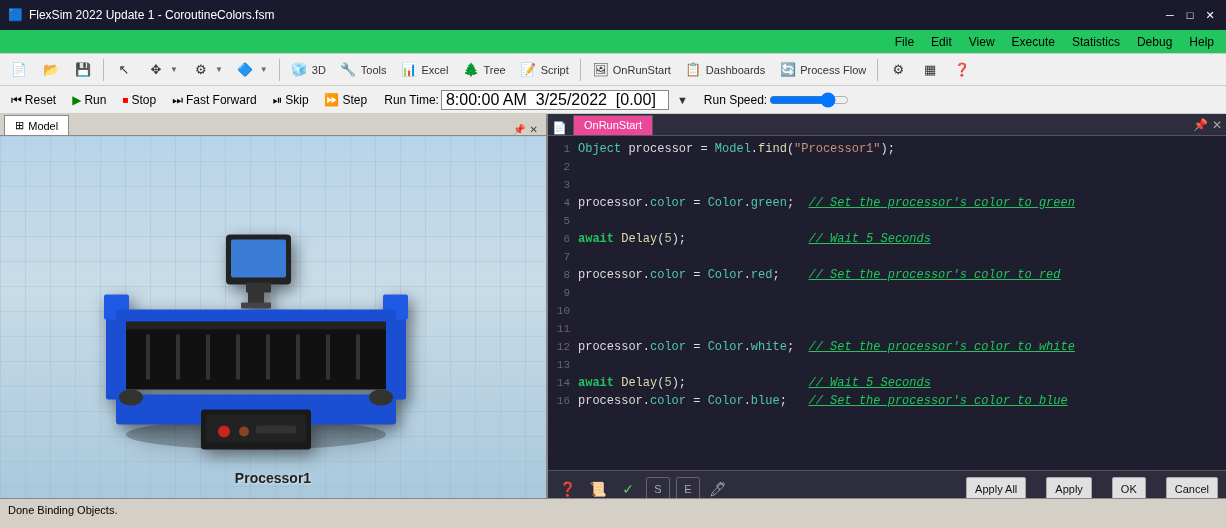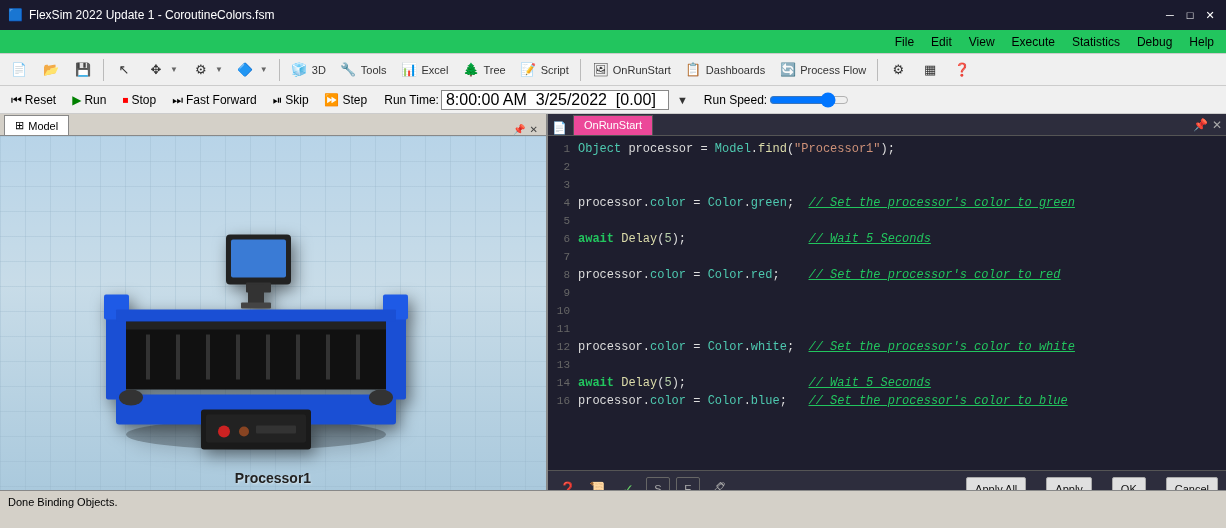--- a/index.html
+++ b/index.html
@@ -172,21 +172,21 @@
     
     .status-bar {
       background: #d4d0c8;
       height: 22px;
       display: flex;
       align-items: center;
       padding: 0 8px;
       font-size: 11px;
       border-top: 1px solid #888;
       position: absolute;
-      bottom: 16px;
+      bottom: 8px;
       left: 0;
       right: 0;
     }
 
     
     .code-panel {
       flex: 1;
       background: #1e1e2e;
       display: flex;
       flex-direction: column;

